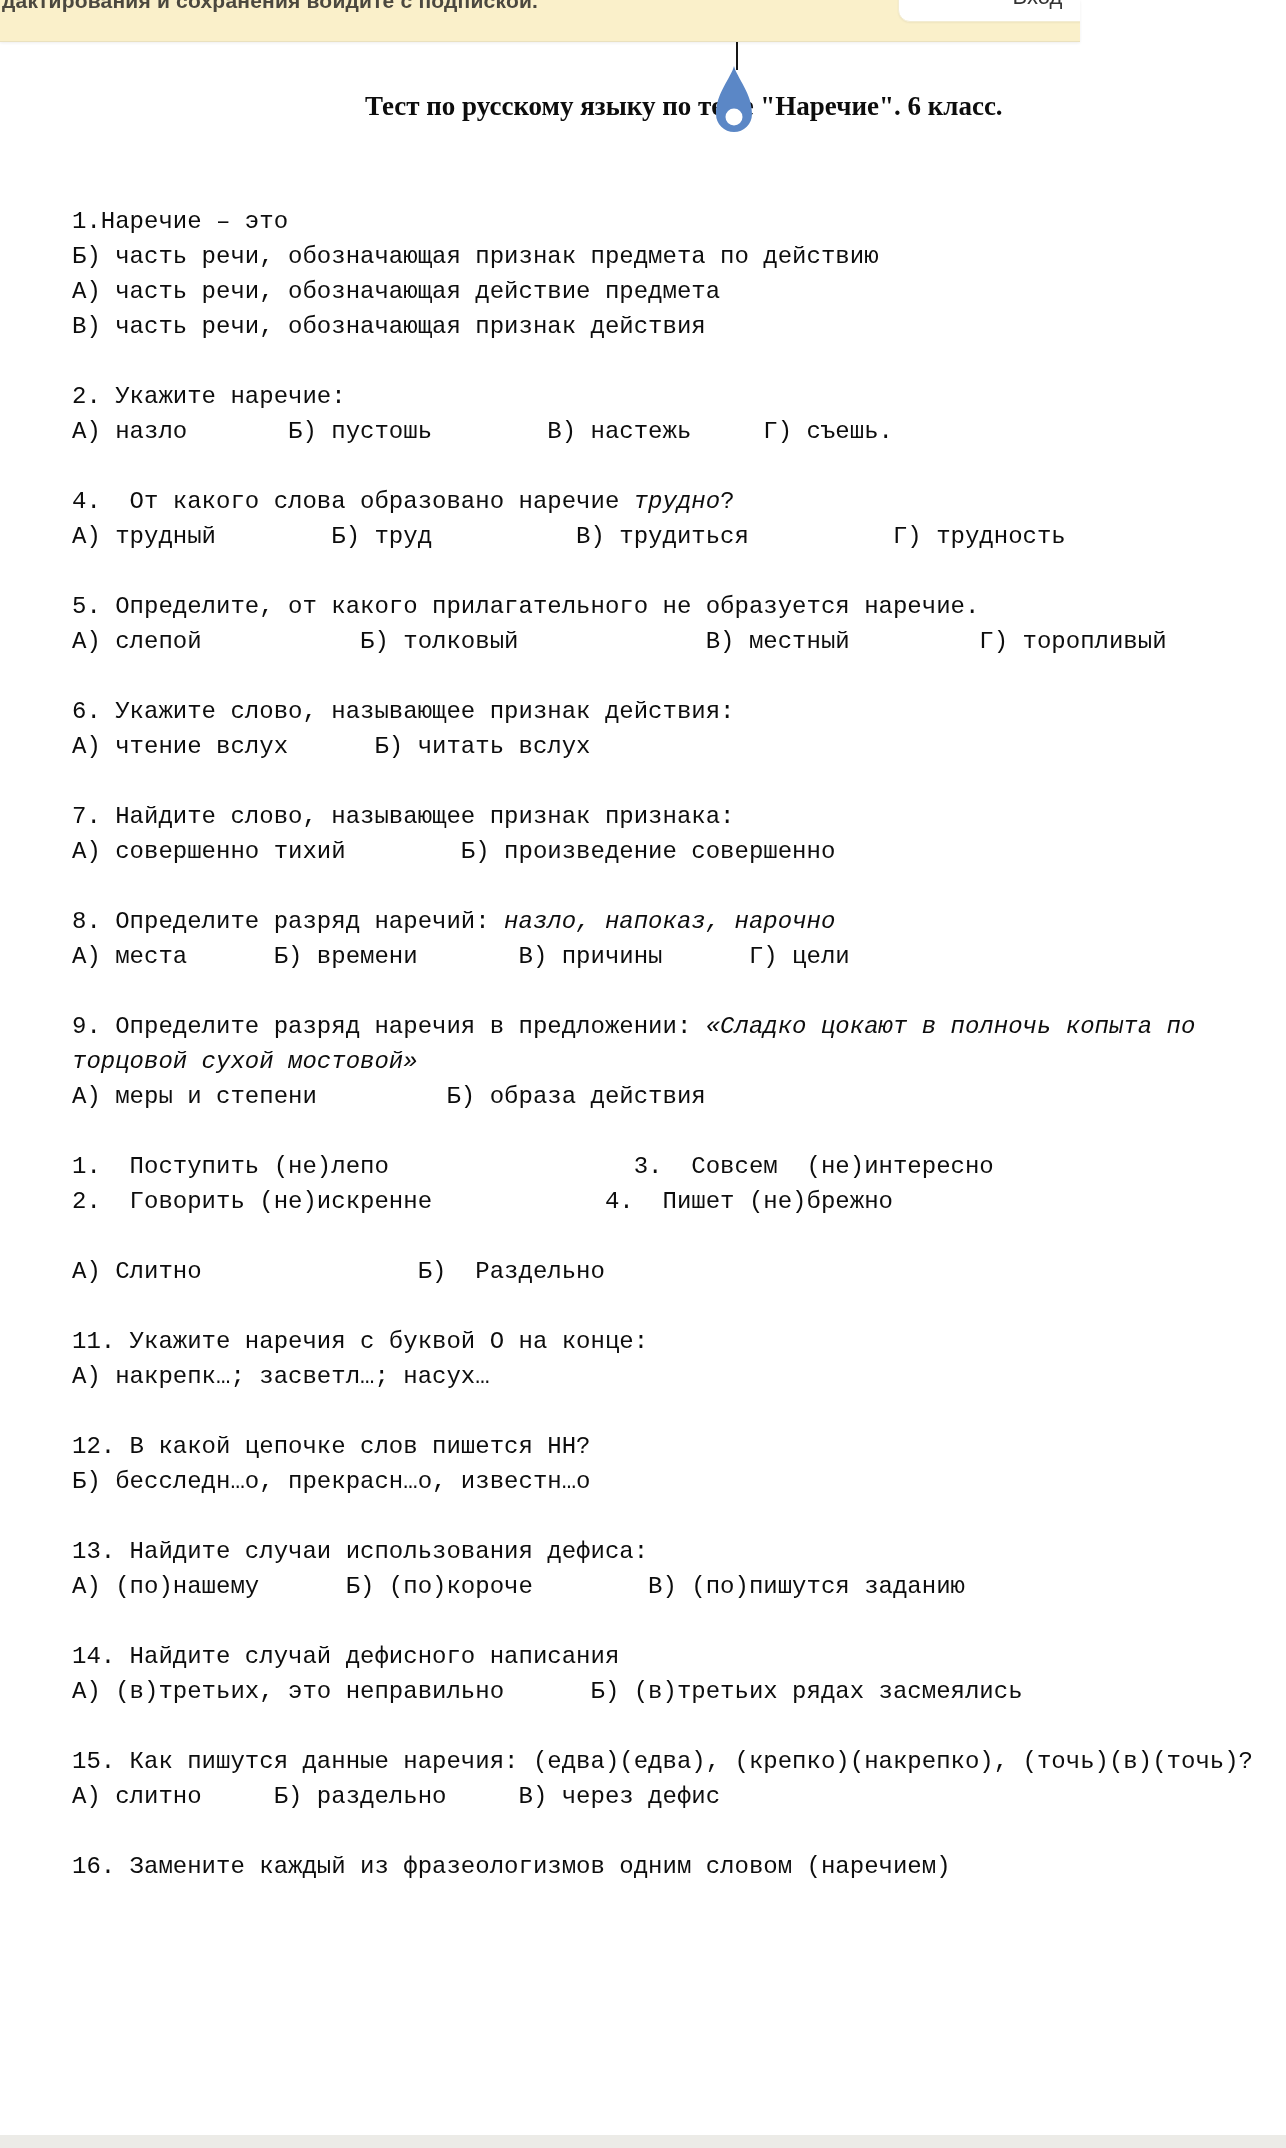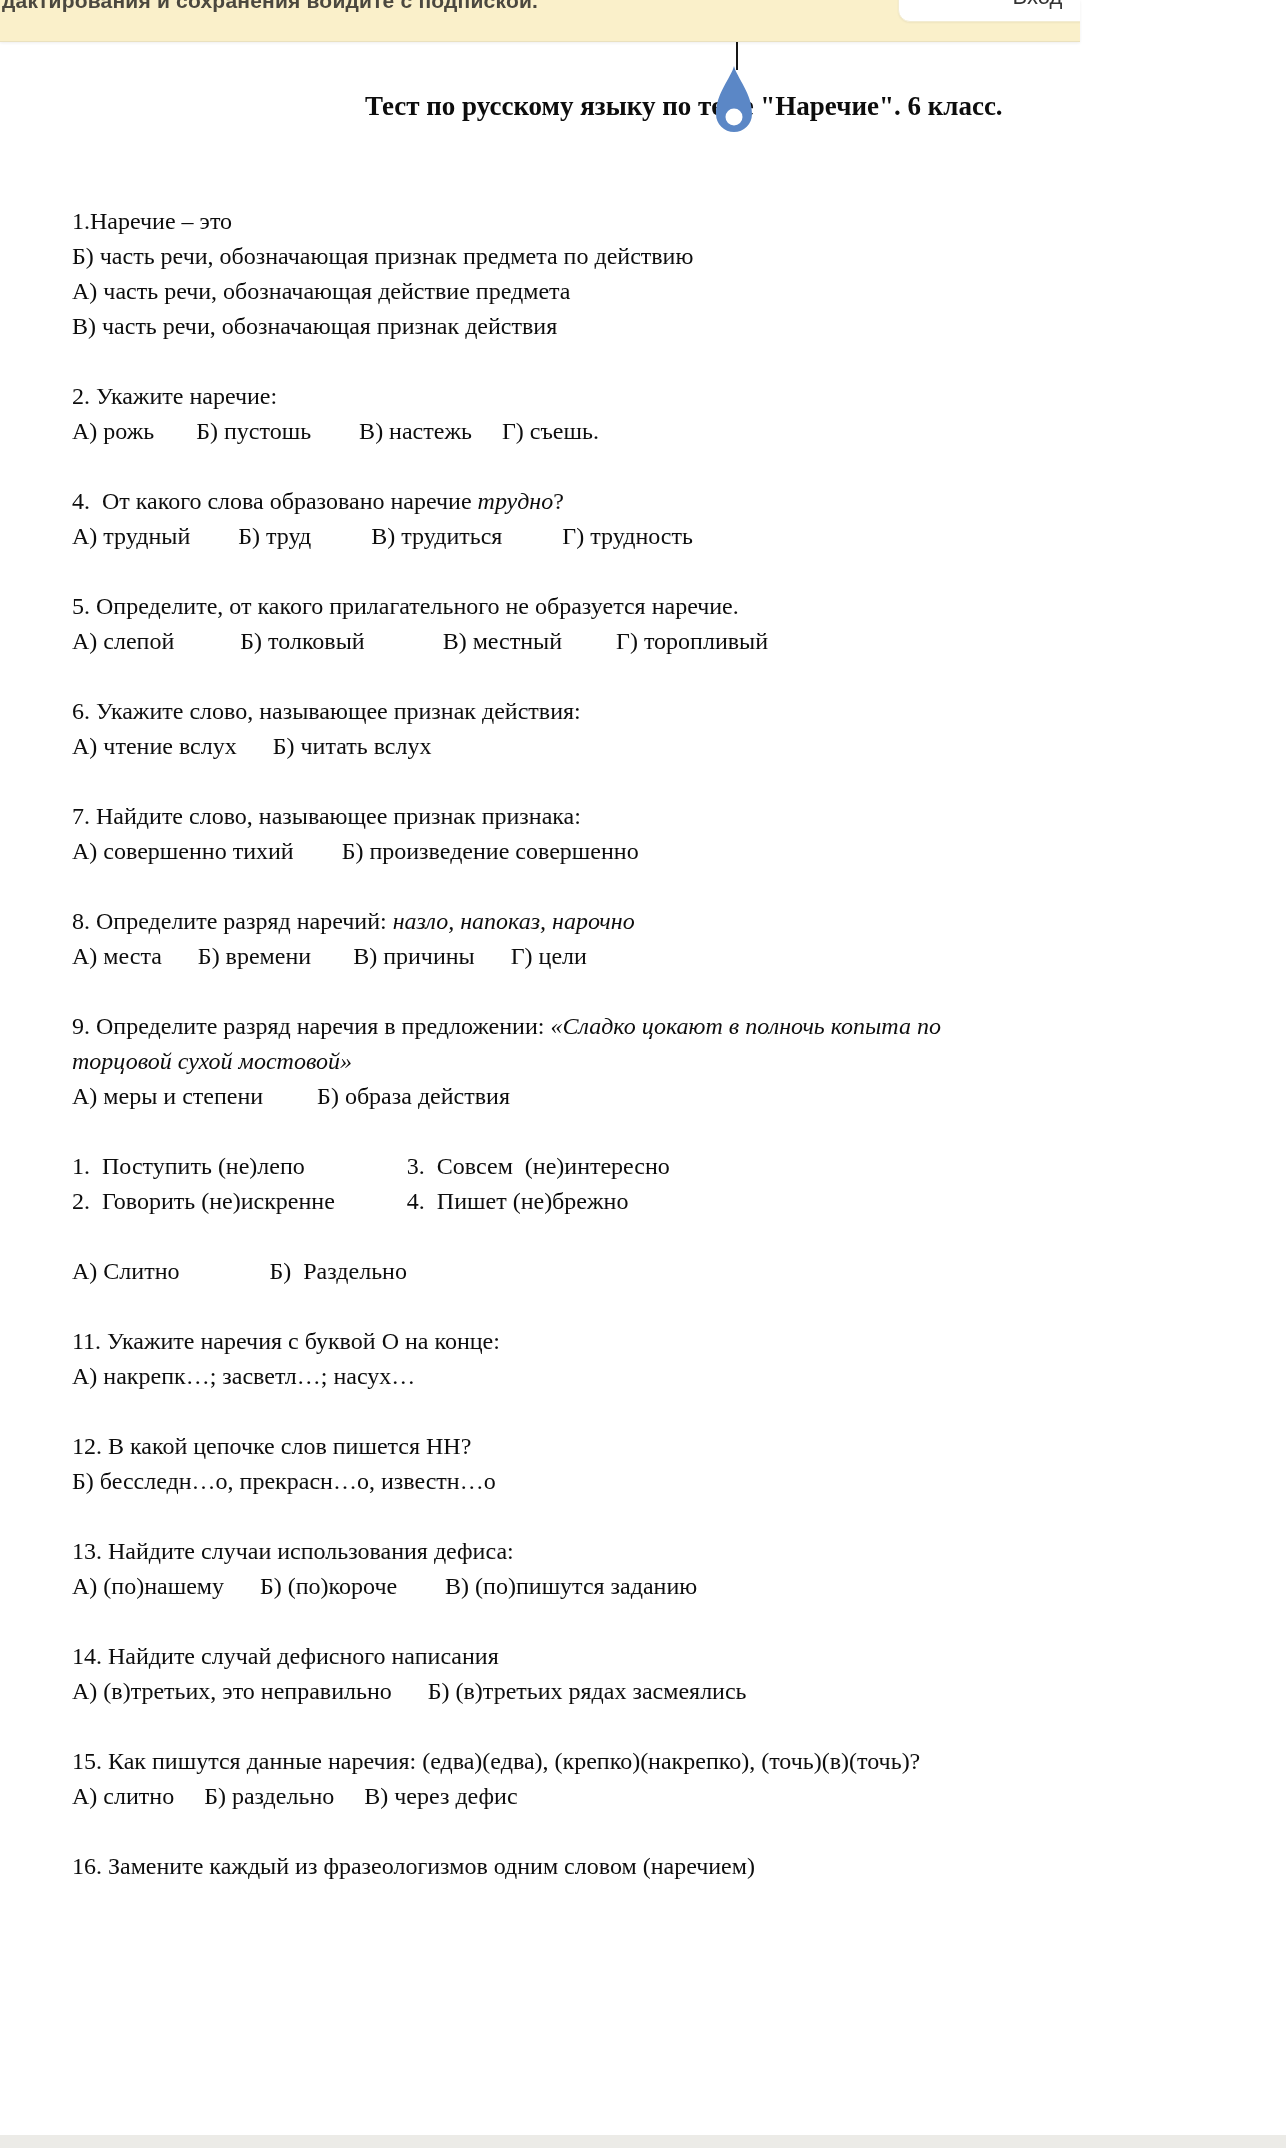--- a/index.html
+++ b/index.html
@@ -49,21 +49,21 @@
   .doc-title {
     position: absolute; top: 50px; left: 365px;
     font-size: 27px; font-weight: 700;
     white-space: nowrap; color: #0d0d0d;
   }
   .questions {
     position: absolute; top: 163px; left: 72px; right: 10px;
     font-size: 24px; color: #0d0d0d;
   }
   .q-block { margin-bottom: 35px; }
-  .q-line { line-height: 35px; min-height: 35px; white-space: pre; }
+  .q-line { line-height: 35px; min-height: 35px; white-space: pre; font-family: Liberation Mono, monospace; }
   .it { font-style: italic; }
 
   
   .cursor-line {
     position: absolute; left: 736px; top: 42px;
     width: 2px; height: 28px; background: #161616; z-index: 6;
   }
   .drop-handle { position: absolute; left: 714px; top: 65px; z-index: 6; }
 
   
@@ -86,21 +86,21 @@
   <div class="doc-title">Тест по русскому языку по теме "Наречие". 6 класс.</div>
   <div class="questions">
       <div class="q-block">
         <div class="q-line"><span>1.Наречие – это</span></div>
         <div class="q-line"><span>Б) часть речи, обозначающая признак предмета по действию</span></div>
         <div class="q-line"><span>А) часть речи, обозначающая действие предмета</span></div>
         <div class="q-line"><span>В) часть речи, обозначающая признак действия</span></div>
       </div>
       <div class="q-block">
         <div class="q-line"><span>2. Укажите наречие:</span></div>
-        <div class="q-line"><span>А) рожь       Б) пустошь        В) настежь     Г) съешь.</span></div>
+        <div class="q-line"><span>А) назло       Б) пустошь        В) настежь     Г) съешь.</span></div>
       </div>
       <div class="q-block">
         <div class="q-line"><span>4.  От какого слова образовано наречие </span><span class="it">трудно</span><span>?</span></div>
         <div class="q-line"><span>А) трудный        Б) труд          В) трудиться          Г) трудность</span></div>
       </div>
       <div class="q-block">
         <div class="q-line"><span>5. Определите, от какого прилагательного не образуется наречие.</span></div>
         <div class="q-line"><span>А) слепой           Б) толковый             В) местный         Г) торопливый</span></div>
       </div>
       <div class="q-block">

